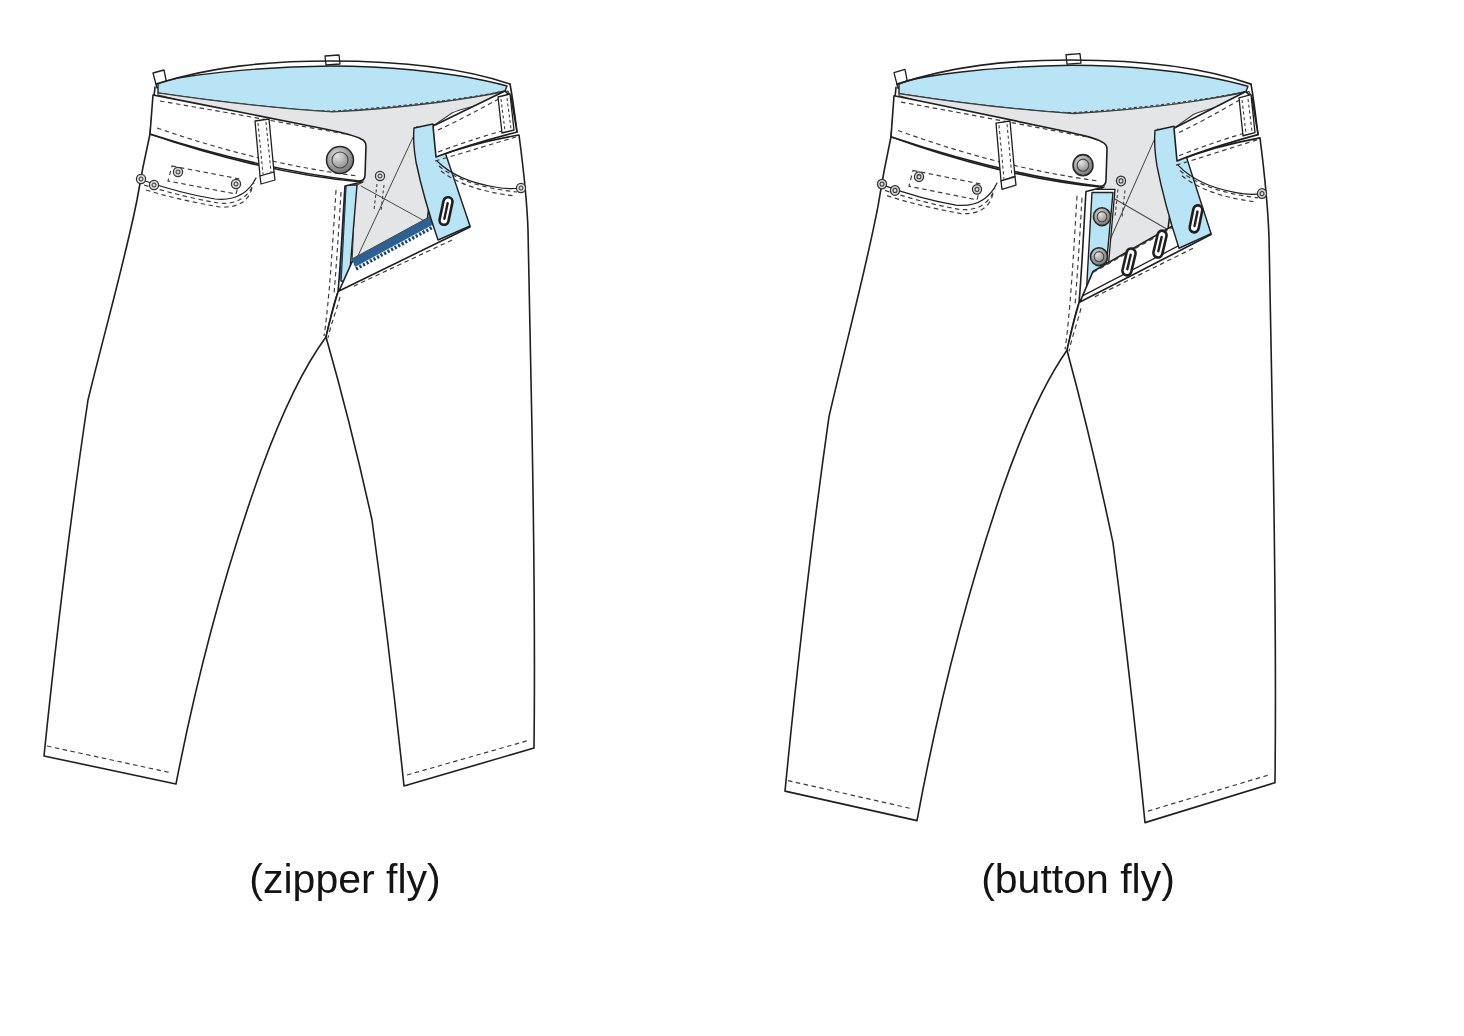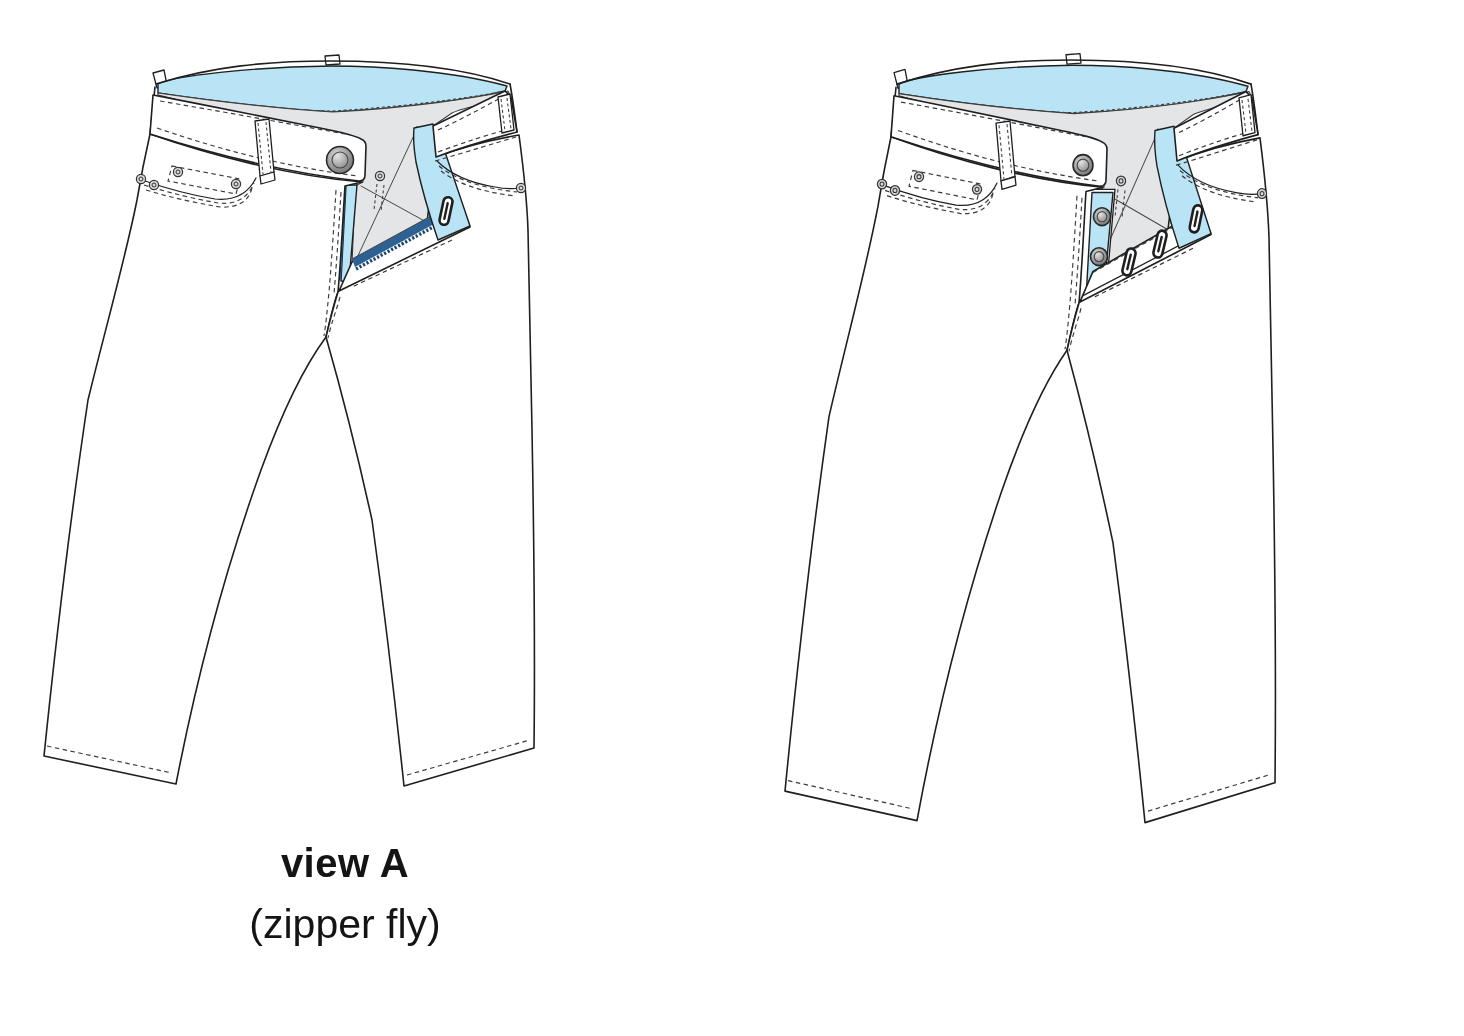--- a/index.html
+++ b/index.html
@@ -218,18 +218,18 @@
     <use href="#flyB-under"></use>
     <use href="#j-panels"></use>
     <use href="#j-flapW"></use>
     <use href="#flyB-mid"></use>
     <use href="#j-front"></use>
     <use href="#flyB-top"></use>
   </g>
 </svg>
 
 <div class="fig-label" style="left:145px">
-  <div class="fig-title">view A</div>
   <div class="fig-subtitle">(zipper fly)</div>
 </div>
 <div class="fig-label" style="left:878px">
+  <div class="fig-subtitle">(button fly)</div>
 </div>
 </div>
 
 </body></html>

